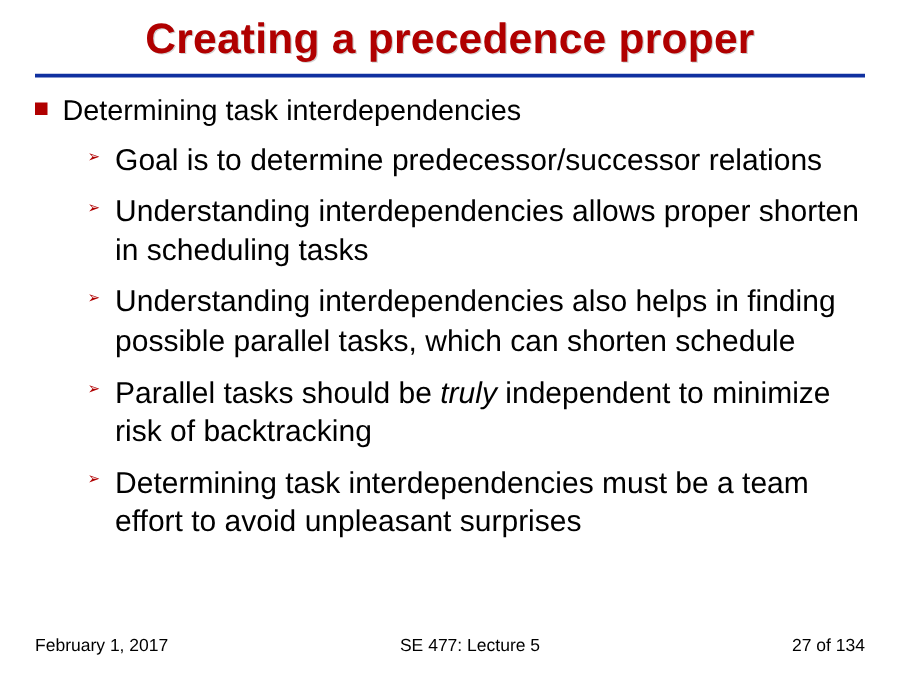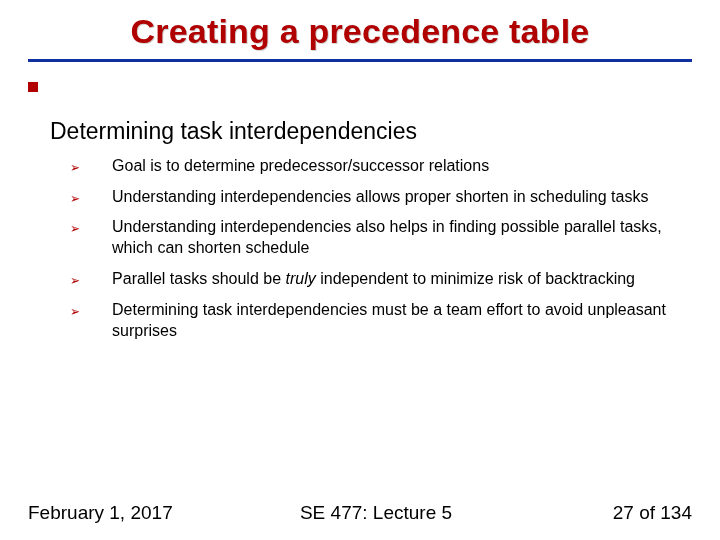--- a/index.html
+++ b/index.html
@@ -3,34 +3,34 @@
 <meta charset="utf-8">
 <style>
   * { margin: 0; padding: 0; box-sizing: border-box; }
   html, body { width: 720px; height: 540px; font-family: Arial, Helvetica, sans-serif; background: #fff; color: #000; }
   .slide { width: 720px; height: 540px; position: relative; padding: 12px 28px 0 28px; }
   .title { font-size: 34px; color: #b00000; text-align: center; letter-spacing: 0.2px; text-shadow: 1px 1px 0 rgba(0,0,0,0.18); padding-bottom: 6px; }
   .rule { margin-top: 2px; border: none; border-top: 3px solid #1030a0; }
   .body { padding-top: 12px; }
   .l1 { display: flex; align-items: flex-start; margin-bottom: 10px; }
   .l1 .square { width: 10px; height: 10px; background: #b00000; margin-top: 8px; margin-right: 12px; flex: 0 0 auto; }
-  .l1 .text { font-size: 23px; line-height: 1.25; margin-top: 43px; }
+  .l1 .text { font-size: 23px; line-height: 1.25; }
   .l2 { display: flex; align-items: flex-start; margin: 8px 0 10px 42px; }
   .l2 .chevron { flex: 0 0 auto; margin-top: 6px; margin-right: 12px; color: #b00000; font-size: 12px; line-height: 1; transform: scaleY(1.1); }
-  .l2 .text { font-size: 16px; line-height: 1.3; margin-left: 20px; }
+  .l2 .text { font-size: 24px; line-height: 1.3; }
   .l2 .text em { }
-  .footer { position: absolute; bottom: 16px; left: 0; width: 720px; padding: 0 28px; display: flex; font-size: 19px; color: #000; }
+  .footer { position: absolute; bottom: 16px; left: 0; width: 720px; padding: 0 28px; display: flex; font-size: 14px; color: #000; }
   .footer .center { position: absolute; left: 16px; width: 720px; text-align: center; }
   .footer .right { margin-left: auto; }
 </style>
 </head>
 <body>
 
 <div class="slide">
-  <h1 class="title">Creating a precedence table</h1>
+  <h1 class="title">Creating a precedence proper</h1>
   <hr class="rule">
   <div class="body">
     <div class="l1">
       <span class="square"></span>
       <span class="text">Determining task interdependencies</span>
     </div>
     <div class="l2">
       <span class="chevron">➢</span>
       <span class="text">Goal is to determine predecessor/successor relations</span>
     </div>

